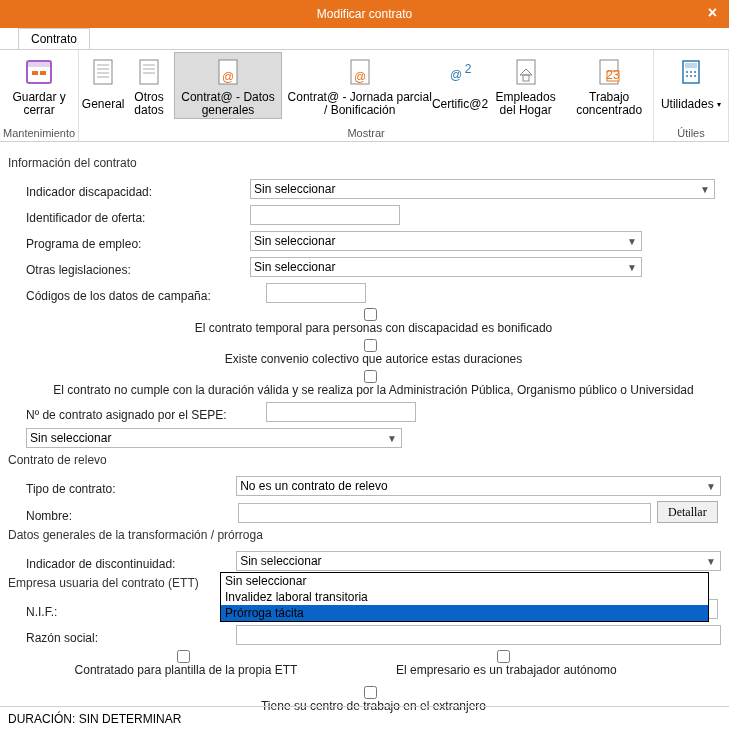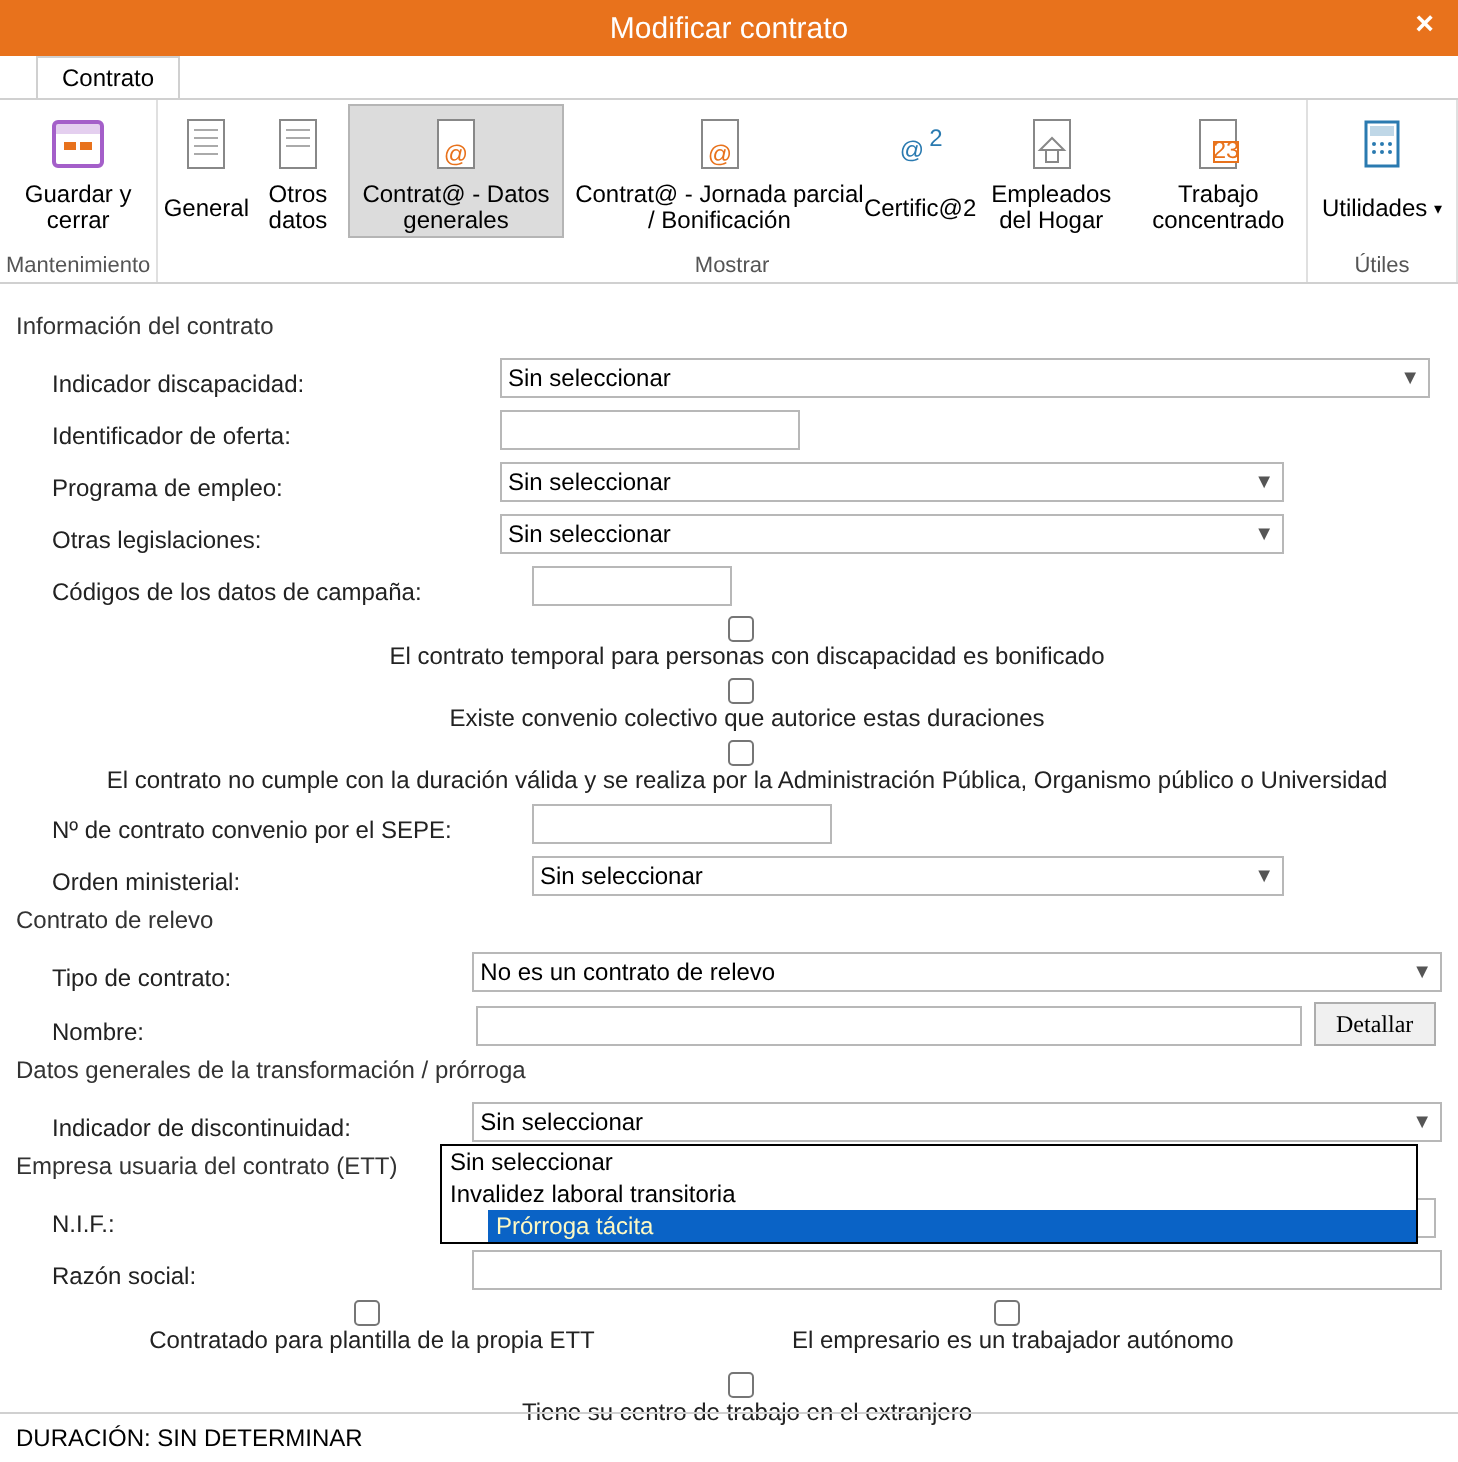--- a/index.html
+++ b/index.html
@@ -1,18 +1,18 @@
 <!DOCTYPE html>
 <html><head>
 <meta charset="utf-8">
 <style>
 * { box-sizing: border-box; margin: 0; padding: 0; font-family: "Segoe UI", Tahoma, sans-serif; font-size: 12px; }
 body { background: #fff; width: 729px; height: 731px; overflow: hidden; }
 .titlebar { background: #e8721c; height: 28px; display: flex; align-items: center; justify-content: center; position: relative; }
-.titlebar-text { color: #fff; font-size: 15px; }
+.titlebar-text { color: #fff; font-size: 12px; }
 .titlebar-close { position: absolute; right: 12px; top: 4px; color: #fff; font-size: 16px; font-weight: bold; cursor: pointer; }
 .tabstrip { border-bottom: 1px solid #d0d0d0; padding-left: 18px; height: 22px; display: flex; }
 .tab { background: #fff; border: 1px solid #d0d0d0; border-bottom: none; padding: 3px 12px; font-size: 12px; cursor: pointer; }
 .ribbon { display: flex; border-bottom: 1px solid #d0d0d0; height: 92px; padding: 0; }
 .ribbon-group { display: flex; flex-direction: column; border-right: 1px solid #e0e0e0; padding: 2px 3px 0 3px; }
 .ribbon-group-buttons { display: flex; flex: 1; align-items: flex-start; }
 .ribbon-group-label { text-align: center; font-size: 11px; color: #555; padding: 2px 0; }
 .rbtn { display: flex; flex-direction: column; align-items: center; justify-content: flex-start; padding: 4px 4px 0 4px; cursor: pointer; text-align: center; font-size: 11px; line-height: 13px; min-width: 42px; }
 .rbtn.active { background: #dcdcdc; border: 1px solid #b5b5b5; padding: 3px 3px 0 3px; }
 .rbtn-icon { width: 32px; height: 32px; display: flex; align-items: center; justify-content: center; margin-bottom: 2px; }
@@ -24,21 +24,21 @@
 .label { width: 224px; font-size: 12px; color: #222; }
 .label2 { font-size: 12px; color: #222; }
 input[type=text] { border: 1px solid #b8b8b8; height: 20px; padding: 0 3px; font-size: 12px; }
 .select { border: 1px solid #b8b8b8; height: 20px; display: flex; align-items: center; padding: 0 3px; background: #fff; position: relative; cursor: pointer; }
 .select .caret { position: absolute; right: 4px; top: 4px; font-size: 10px; color: #555; }
 .checkbox-row { display: flex; align-items: center; margin-bottom: 4px; flex-direction: column; }
 .checkbox-row input { margin-right: 6px; }
 .btn { border: 1px solid #adadad; background: #f0f0f0; padding: 2px 10px; height: 22px; cursor: pointer; font-size: 12px; font-family: Liberation Serif, serif; }
 .dropdown-list { position: absolute; border: 1px solid #000; background: #fff; z-index: 10; }
 .dropdown-list .opt { padding: 1px 4px; font-size: 12px; cursor: pointer; }
-.dropdown-list .opt.sel { background: #0a63c6; color: #fef9c3; margin-left: 23px; }
+.dropdown-list .opt.sel { background: #0a63c6; color: #000000; }
 .statusbar { position: absolute; bottom: 0; left: 0; right: 0; border-top: 1px solid #d0d0d0; padding: 5px 8px; font-size: 12px; }
 </style>
 </head>
 <body>
 
 <div class="titlebar">
   <span class="titlebar-text">Modificar contrato</span>
   <span class="titlebar-close">×</span>
 </div>
 
@@ -201,25 +201,24 @@
       </div>
     <div class="checkbox-row">
         <input type="checkbox" style="">
         <span class="label2">Existe convenio colectivo que autorice estas duraciones</span>
       </div>
     <div class="checkbox-row">
         <input type="checkbox" style="">
         <span class="label2">El contrato no cumple con la duración válida y se realiza por la Administración Pública, Organismo público o Universidad</span>
       </div>
     <div class="row">
-      <div class="label" style="width:240px">Nº de contrato convenio por el SEPE:</div>
+      <div class="label" style="width:240px">Nº de contrato asignado por el SEPE:</div>
       <input type="text" style="width: 150px;">
     </div>
     <div class="row">
-      <div class="label" style="width:240px">Orden ministerial:</div>
       <div class="select" style="width:376px">
           <span>Sin seleccionar</span>
           <span class="caret">▼</span>
         </div>
     </div>
   </div>
 
   <div class="section-title" style="margin-top:4px">Contrato de relevo</div>
   <div class="section-indent">
     <div class="row">

